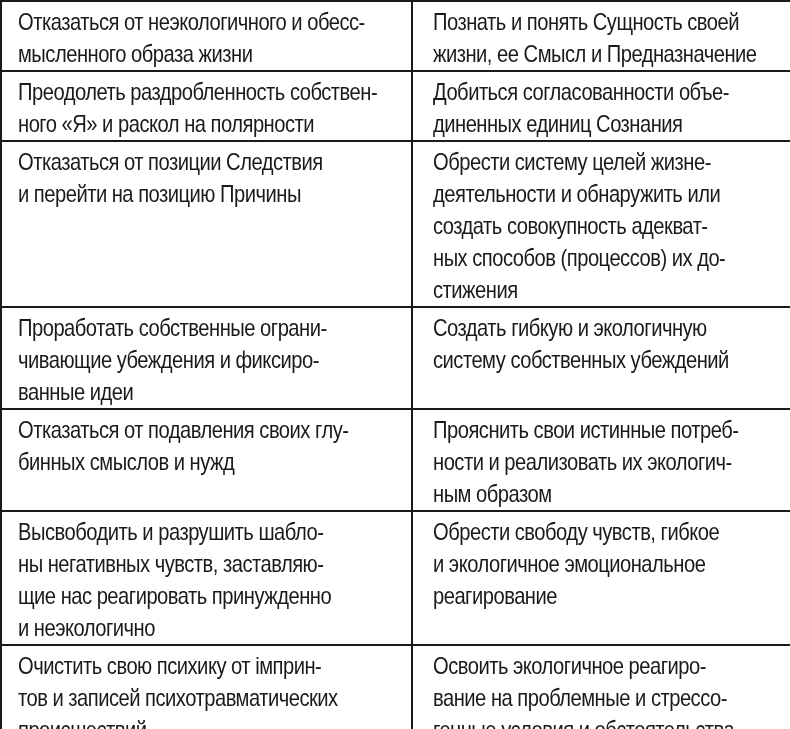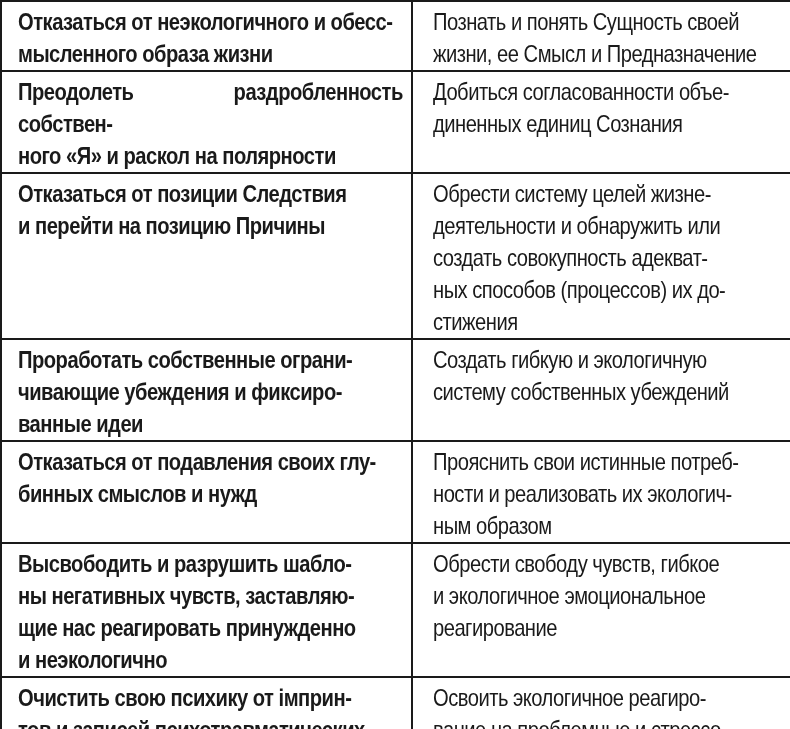--- a/index.html
+++ b/index.html
@@ -28,21 +28,21 @@
     vertical-align: top;
     padding: 4px 8px 0 16px;
     font-size: 24px;
     line-height: 32px;
     letter-spacing: -0.6px;
     text-align: justify;
     text-align-last: left;
     hyphens: manual;
     transform-origin: left top;
   }
-  .doc-table td.col-left { width: 385px; font-weight: bold; }
+  .doc-table td.col-left { width: 385px; }
   .doc-table td.col-right { width: 356px; padding-left: 20px; }
   .cell-text {
     display: block;
     transform: scaleX(0.84);
     transform-origin: left top;
     width: 119%;
     white-space: pre-line;
   }
 </style>
 </head>

